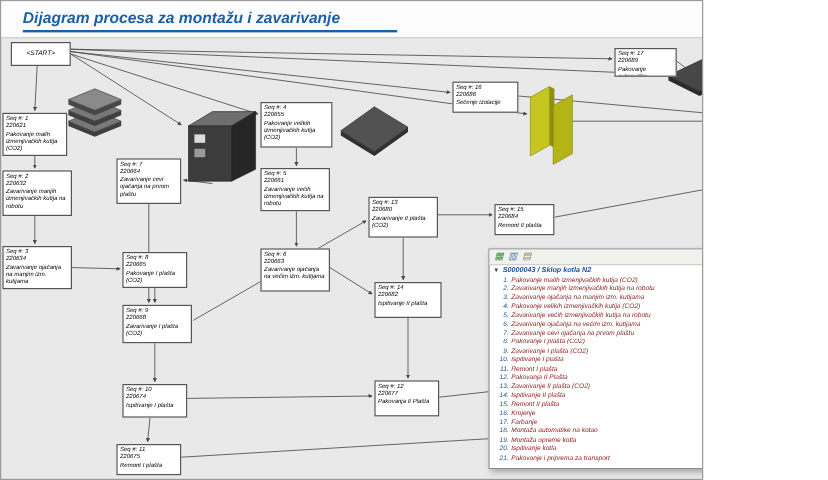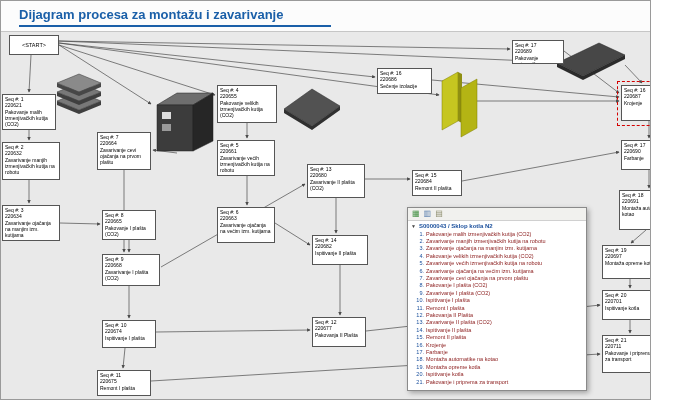--- a/index.html
+++ b/index.html
@@ -1,16 +1,16 @@
 <!DOCTYPE html>
 <html><head>
 <meta charset="utf-8">
 <style>
   html,body{margin:0;padding:0;background:#fff;font-family:"Liberation Sans",sans-serif;}
-  #screen{position:relative;width:651px;height:400px;background:#e9e9e9;border:1px solid #9a9a9a;box-sizing:border-box;overflow:hidden;}
+  #screen{position:relative;width:586px;height:400px;background:#e9e9e9;border:1px solid #9a9a9a;box-sizing:border-box;overflow:hidden;font-style:italic;}
   
   #topbar{position:absolute;left:0;top:0;width:690px;height:30px;background:#fcfcfc;border-bottom:1px solid #c6c6c6;z-index:5;}
   #page-title{position:absolute;left:18px;top:6px;font-size:13px;font-weight:bold;color:#1a5fa8;}
   #title-underline{position:absolute;left:18px;top:24px;width:312px;height:2px;background:#1a5fa8;}
   #logo{position:absolute;right:10px;top:1px;font-size:22px;font-weight:bold;color:#2e5fae;letter-spacing:1.5px;}
   
   #flow-svg{position:absolute;left:0;top:0;width:690px;height:400px;z-index:1;}
   .c{stroke:#4a4a4a;stroke-width:.7;marker-end:url(#arr);}
   
   .node{position:absolute;z-index:2;background:#fff;border:1px solid #555;box-sizing:border-box;

